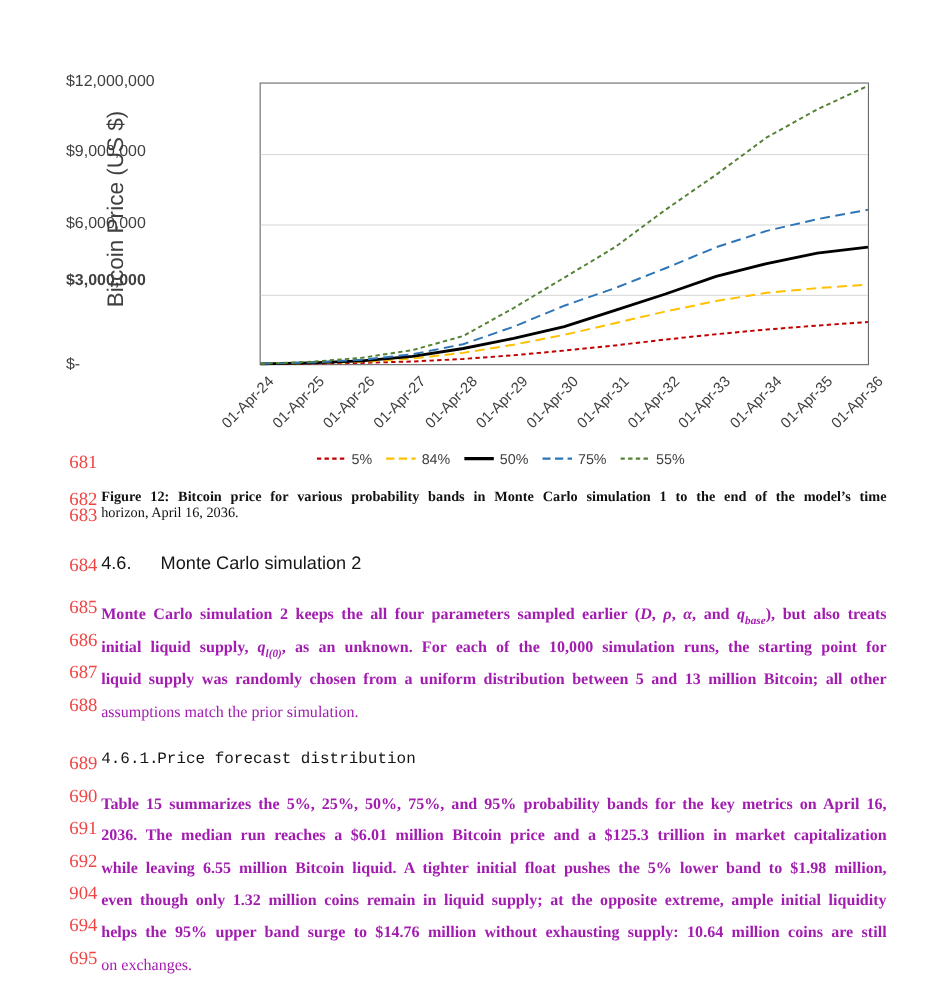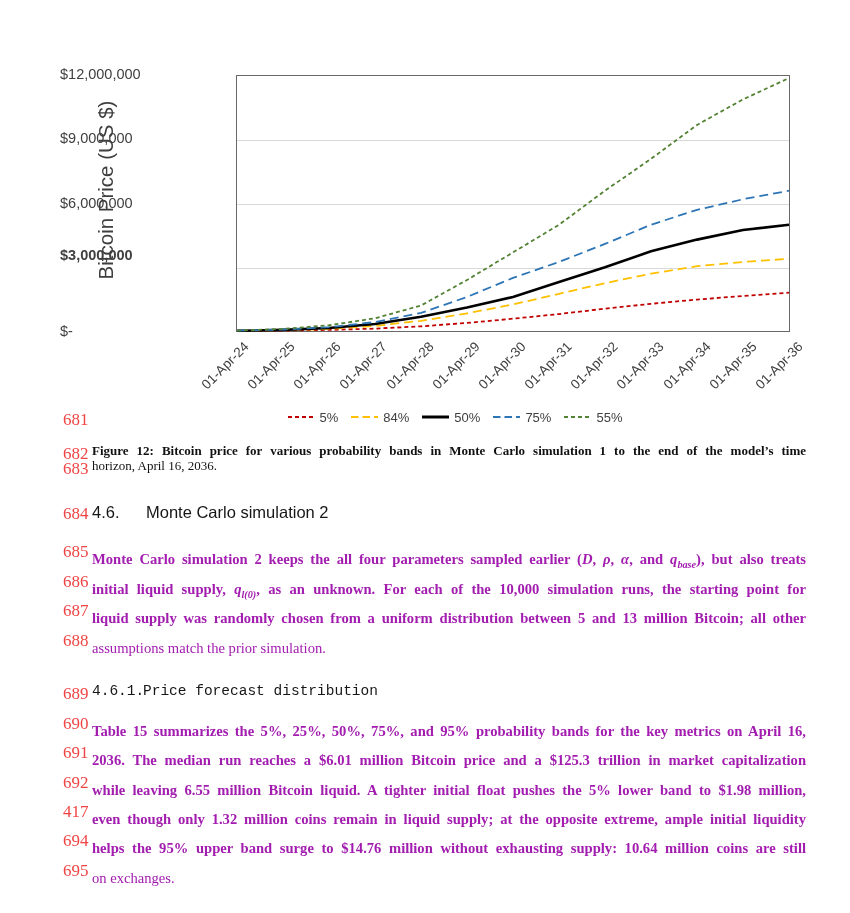--- a/index.html
+++ b/index.html
@@ -154,21 +154,21 @@
       </div>
       <div class="row" style="top: 742.3px;">
         <span class="lnum">691</span>
         <div class="lcontent body just">2036. The median run reaches a $6.01 million Bitcoin price and a $125.3 trillion in market capitalization</div>
       </div>
       <div class="row" style="top: 771.6px;">
         <span class="lnum">692</span>
         <div class="lcontent body just">while leaving 6.55 million Bitcoin liquid. A tighter initial float pushes the 5% lower band to $1.98 million,</div>
       </div>
       <div class="row" style="top: 800.9px;">
-        <span class="lnum">417</span>
+        <span class="lnum">904</span>
         <div class="lcontent body just">even though only 1.32 million coins remain in liquid supply; at the opposite extreme, ample initial liquidity</div>
       </div>
       <div class="row" style="top: 830.2px;">
         <span class="lnum">694</span>
         <div class="lcontent body just">helps the 95% upper band surge to $14.76 million without exhausting supply: 10.64 million coins are still</div>
       </div>
       <div class="row" style="top: 859.5px;">
         <span class="lnum">695</span>
         <div class="lcontent body">on exchanges.</div>
       </div>

